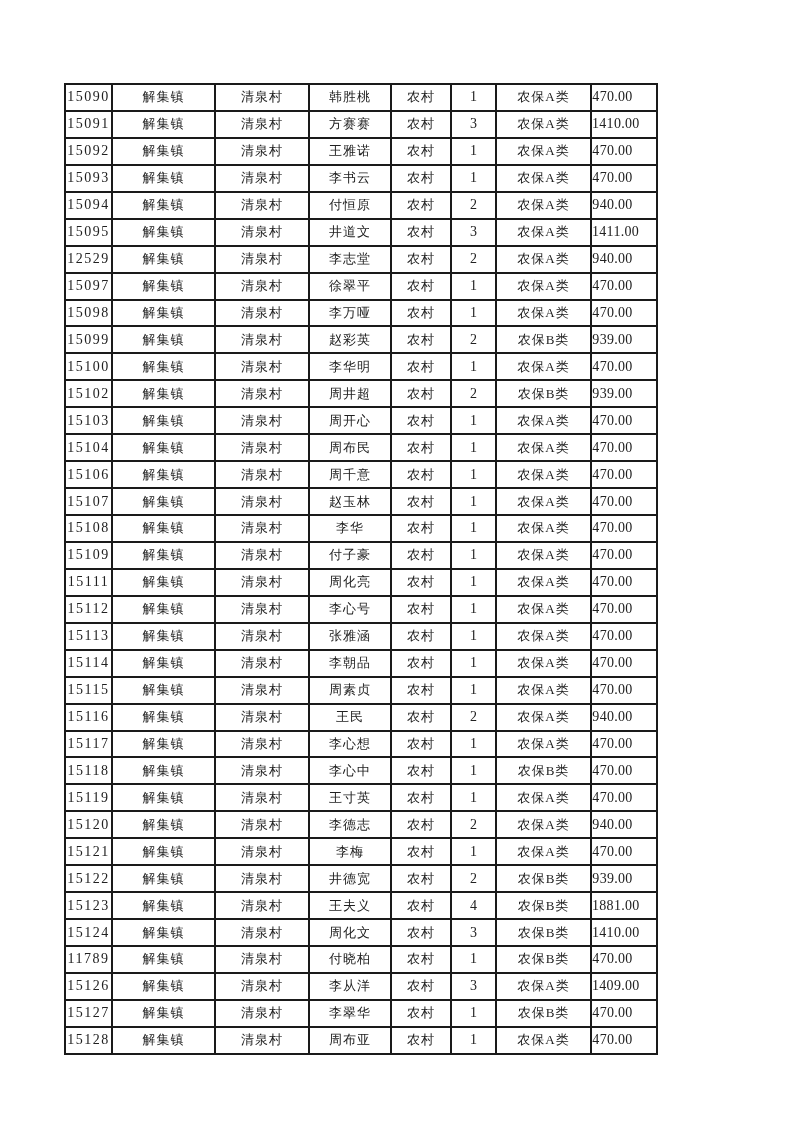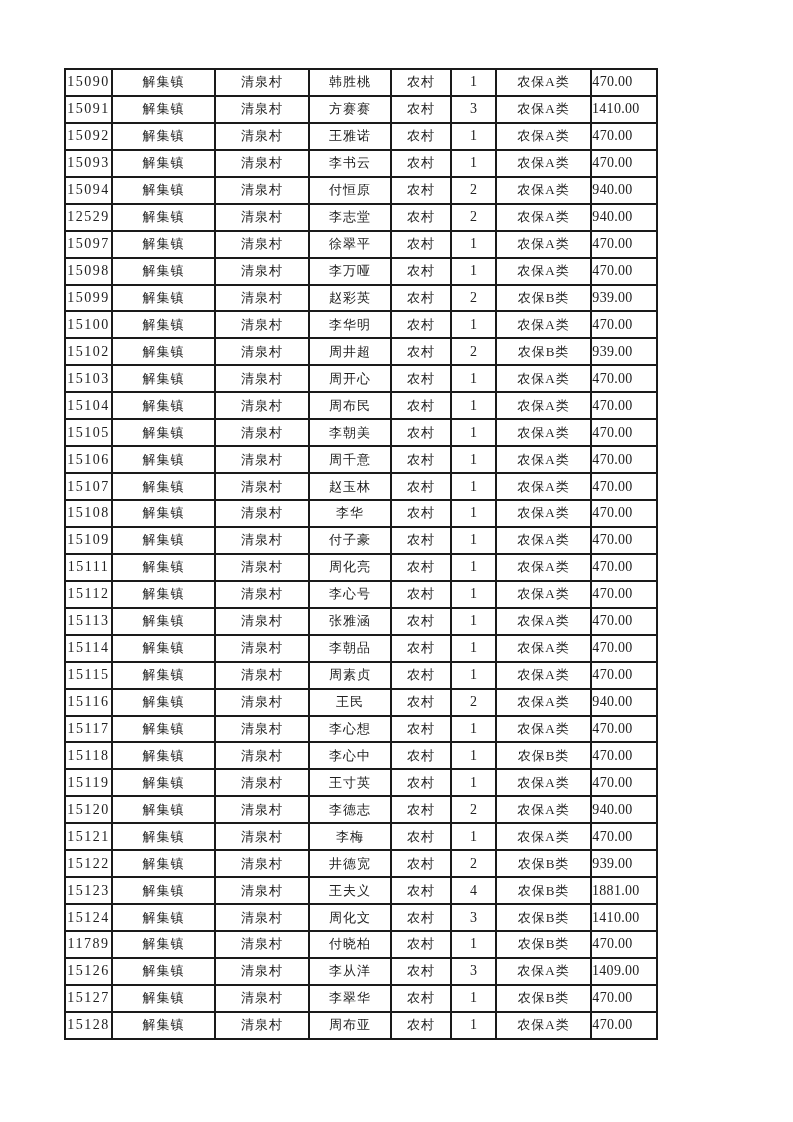--- a/index.html
+++ b/index.html
@@ -17,21 +17,21 @@
   }
   .page {
     position: relative;
     width: 793px;
     height: 1122px;
     background: var(--page-bg);
   }
   table.records {
     position: absolute;
     left: 64px;
-    top: 68px;
+    top: 83px;
     width: 592px;
     height: 972px;
     border-collapse: collapse;
     table-layout: fixed;
   }
   table.records td {
     border: 2px solid var(--border-color);
     text-align: center;
     vertical-align: middle;
     color: var(--text-color);
@@ -106,20 +106,30 @@
           <td class="col-0">15094</td>
           <td class="col-1">解集镇</td>
           <td class="col-2">清泉村</td>
           <td class="col-3">付恒原</td>
           <td class="col-4">农村</td>
           <td class="col-5">2</td>
           <td class="col-6">农保A类</td>
           <td class="col-7">940.00</td>
         </tr>
         <tr>
+          <td class="col-0">15095</td>
+          <td class="col-1">解集镇</td>
+          <td class="col-2">清泉村</td>
+          <td class="col-3">井道文</td>
+          <td class="col-4">农村</td>
+          <td class="col-5">3</td>
+          <td class="col-6">农保A类</td>
+          <td class="col-7">1411.00</td>
+        </tr>
+        <tr>
           <td class="col-0">12529</td>
           <td class="col-1">解集镇</td>
           <td class="col-2">清泉村</td>
           <td class="col-3">李志堂</td>
           <td class="col-4">农村</td>
           <td class="col-5">2</td>
           <td class="col-6">农保A类</td>
           <td class="col-7">940.00</td>
         </tr>
         <tr>
@@ -180,30 +190,20 @@
           <td class="col-4">农村</td>
           <td class="col-5">1</td>
           <td class="col-6">农保A类</td>
           <td class="col-7">470.00</td>
         </tr>
         <tr>
           <td class="col-0">15104</td>
           <td class="col-1">解集镇</td>
           <td class="col-2">清泉村</td>
           <td class="col-3">周布民</td>
-          <td class="col-4">农村</td>
-          <td class="col-5">1</td>
-          <td class="col-6">农保A类</td>
-          <td class="col-7">470.00</td>
-        </tr>
-        <tr>
-          <td class="col-0">15105</td>
-          <td class="col-1">解集镇</td>
-          <td class="col-2">清泉村</td>
-          <td class="col-3">李朝美</td>
           <td class="col-4">农村</td>
           <td class="col-5">1</td>
           <td class="col-6">农保A类</td>
           <td class="col-7">470.00</td>
         </tr>
         <tr>
           <td class="col-0">15106</td>
           <td class="col-1">解集镇</td>
           <td class="col-2">清泉村</td>
           <td class="col-3">周千意</td>

